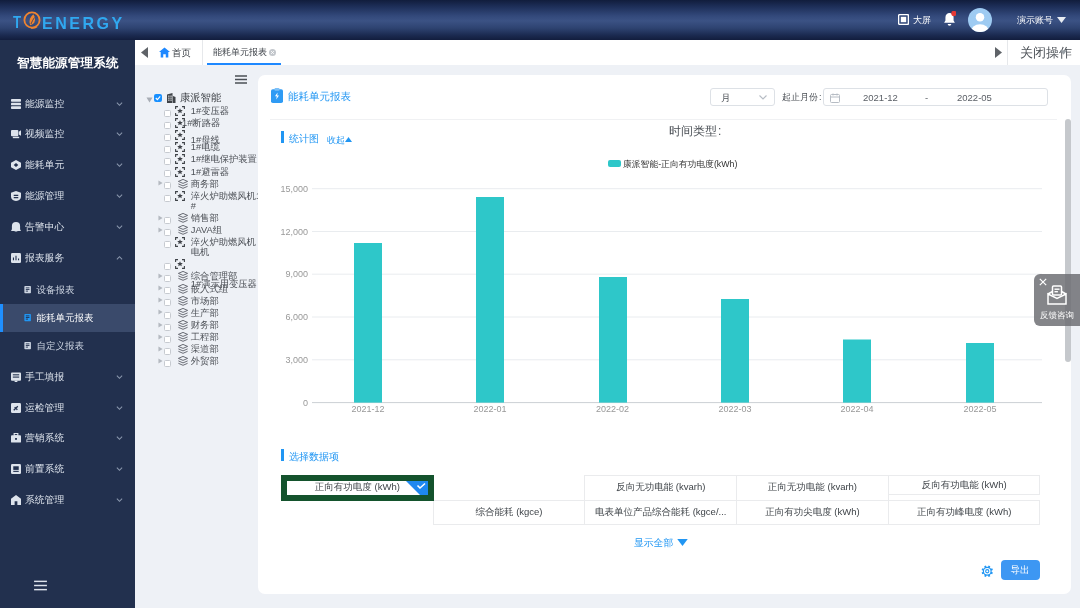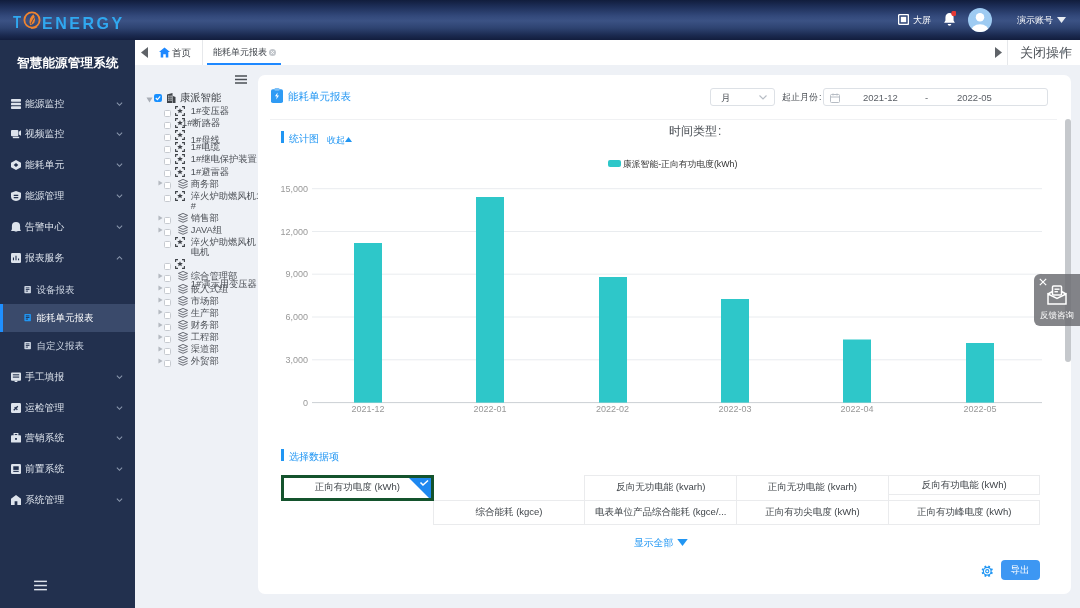--- a/index.html
+++ b/index.html
@@ -698,21 +698,21 @@
       <text x="354.5" y="232">2022-02</text>
       <text x="477" y="232">2022-03</text>
       <text x="599" y="232">2022-04</text>
       <text x="722" y="232">2022-05</text>
     </g>
   </svg>
 
   <div class="sect-bar" style="left:23px;top:374px;"></div>
   <div class="sect-tt" style="left:31px;top:374.5px;">选择数据项</div>
   <div id="dtable2" class="abs" style="left:23px;top:400px;width:759px;height:50px;">
-      <div style="position:absolute;left:0px;top:0px;width:152.7px;height:25.6px;border:3px solid #14532d;background:#fff;color:#3f4449;font-size:9.5px;display:flex;align-items:center;justify-content:center;z-index:2;overflow:hidden;">
+      <div style="position:absolute;left:0px;top:0px;width:152.7px;height:25.6px;border:6px solid #14532d;background:#fff;color:#3f4449;font-size:9.5px;display:flex;align-items:center;justify-content:center;z-index:2;overflow:hidden;">
         <span style="white-space:nowrap;">正向有功电度 (kWh)</span>
         <svg style="position:absolute;right:0;top:0;" width="22" height="22" viewBox="0 0 22 22">
           <path d="M0 0 H22 V22z" fill="#1e88f0"></path>
           <path d="M11.5 4.5 L14 7 L19 2.5" fill="none" stroke="#fff" stroke-width="1.5"></path>
         </svg>
       </div>
       <div style="position:absolute;left:303.4px;top:0px;width:152.7px;height:25.6px;border:0.5px solid #eaebed;background:#fff;color:#3f4449;font-size:9.5px;display:flex;align-items:center;justify-content:center;z-index:1;overflow:hidden;">
         <span style="white-space:nowrap;">反向无功电能 (kvarh)</span>
       </div>
       <div style="position:absolute;left:455.09999999999997px;top:0px;width:152.7px;height:25.6px;border:0.5px solid #eaebed;background:#fff;color:#3f4449;font-size:9.5px;display:flex;align-items:center;justify-content:center;z-index:1;overflow:hidden;">

